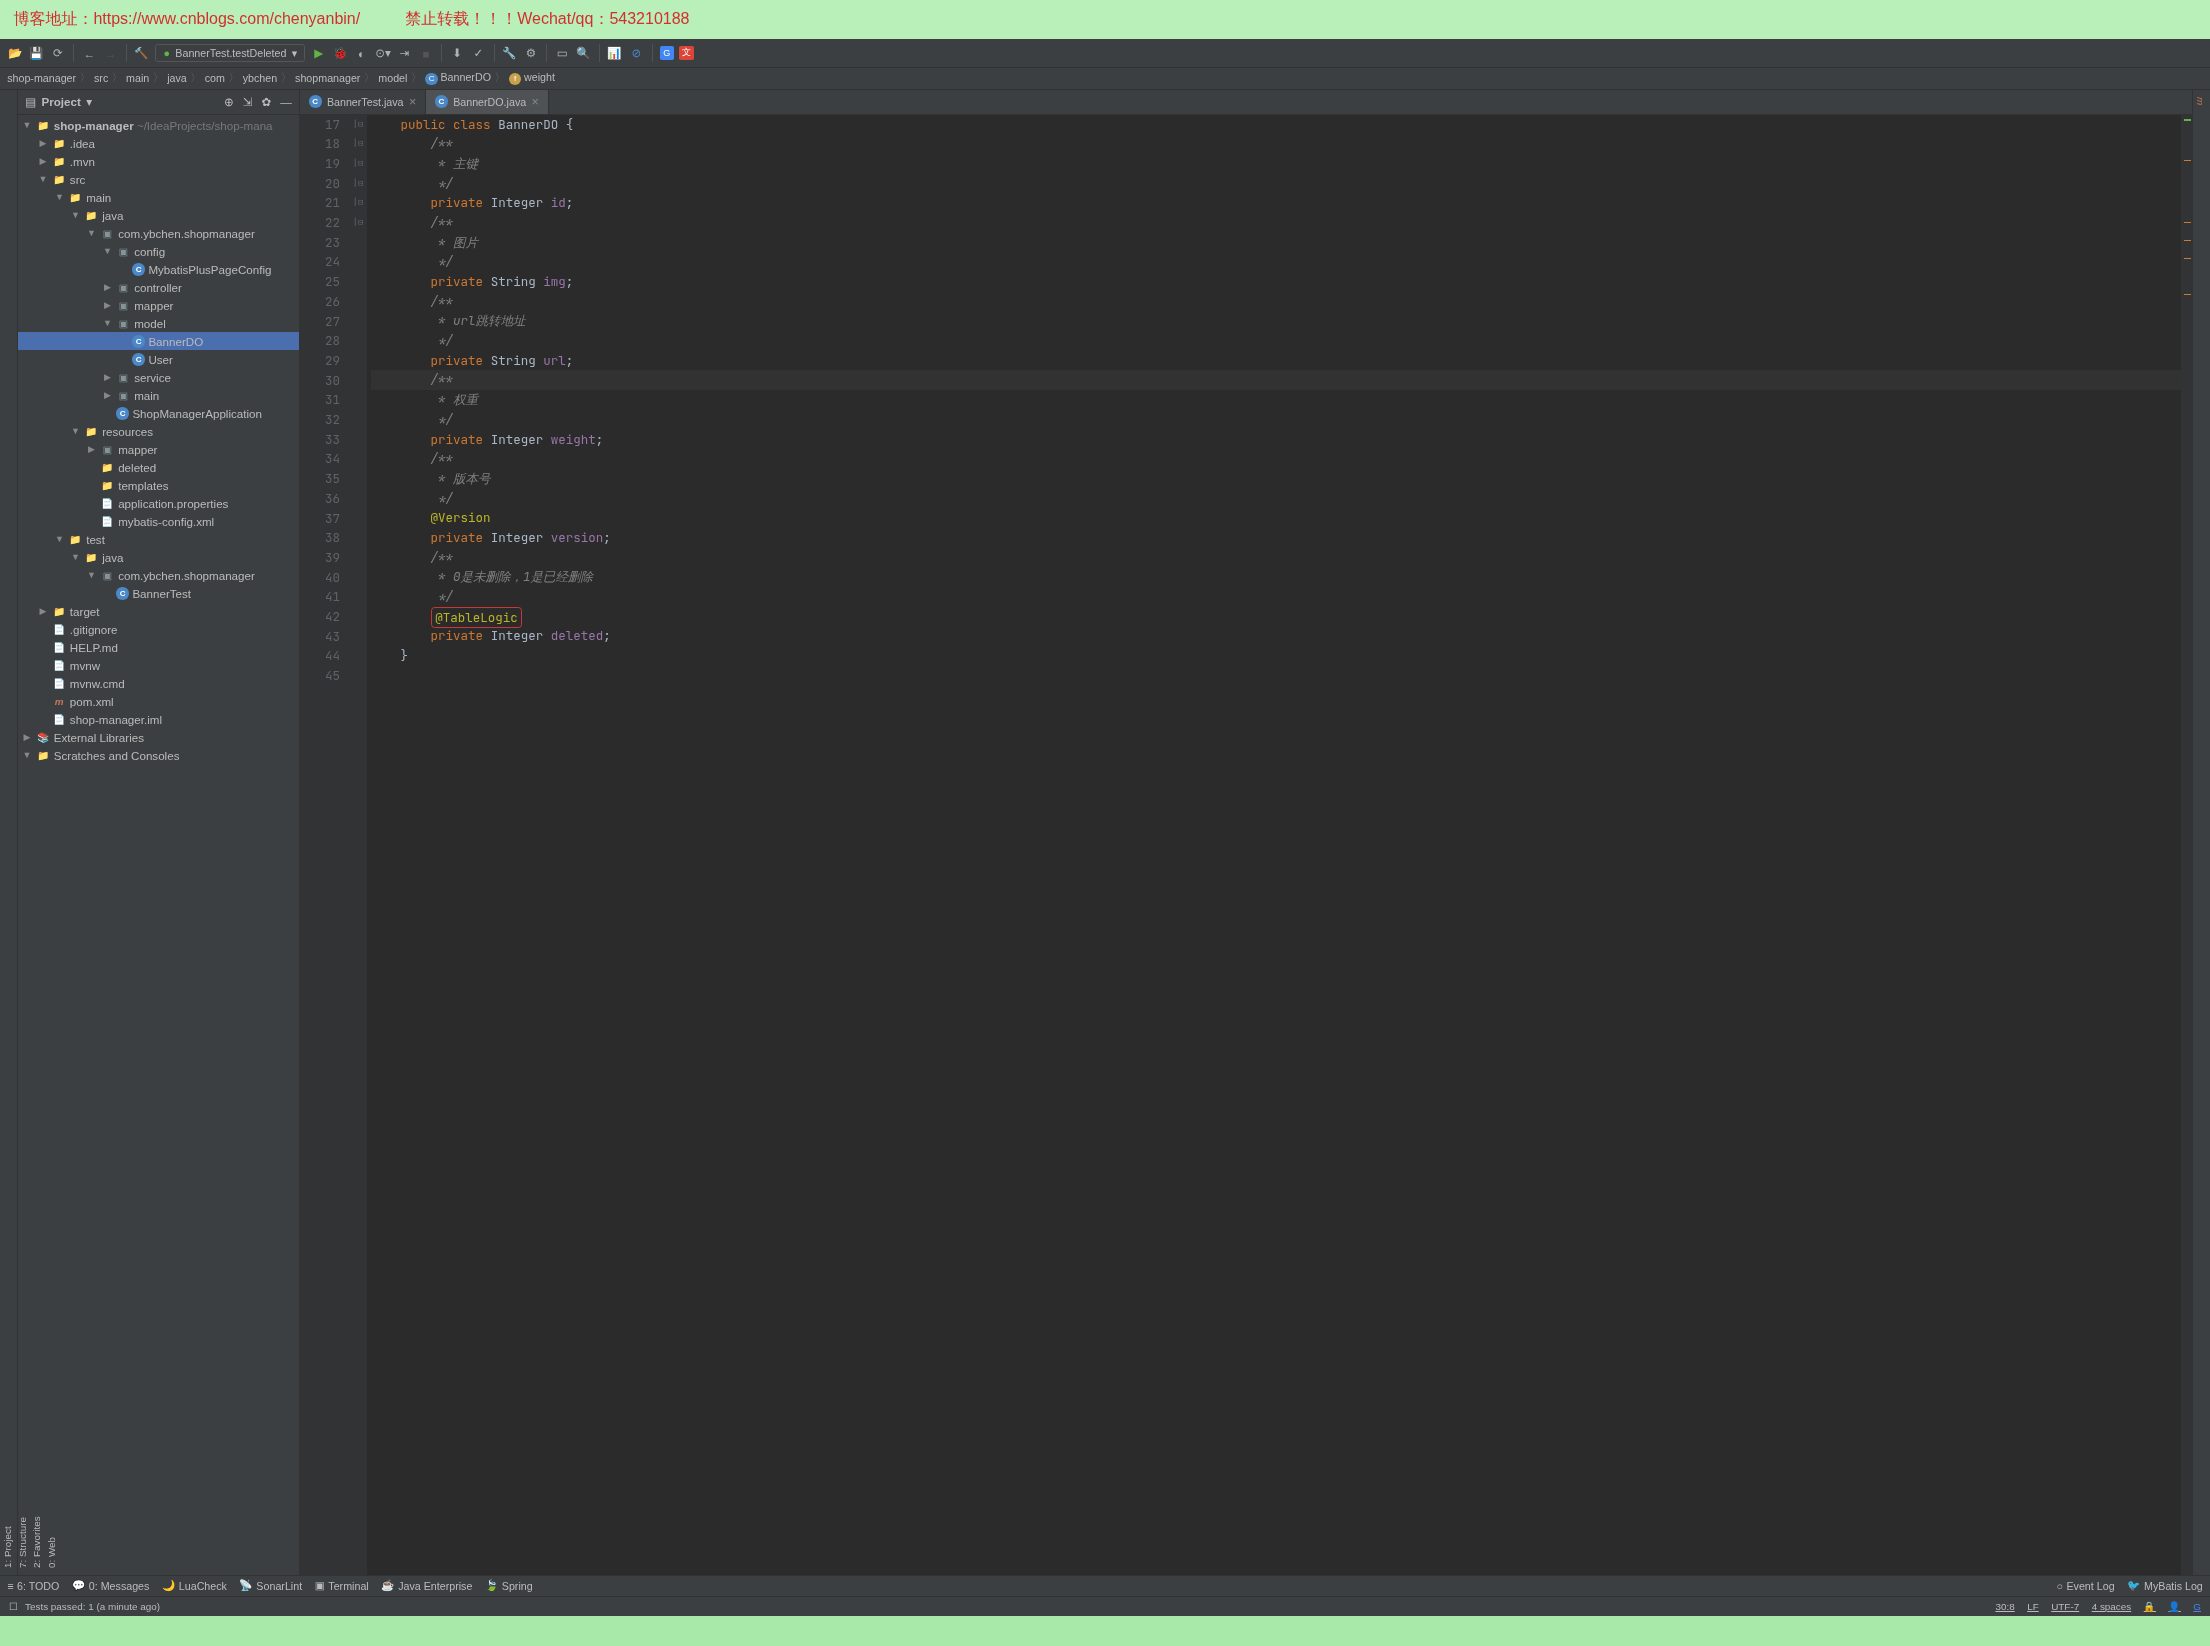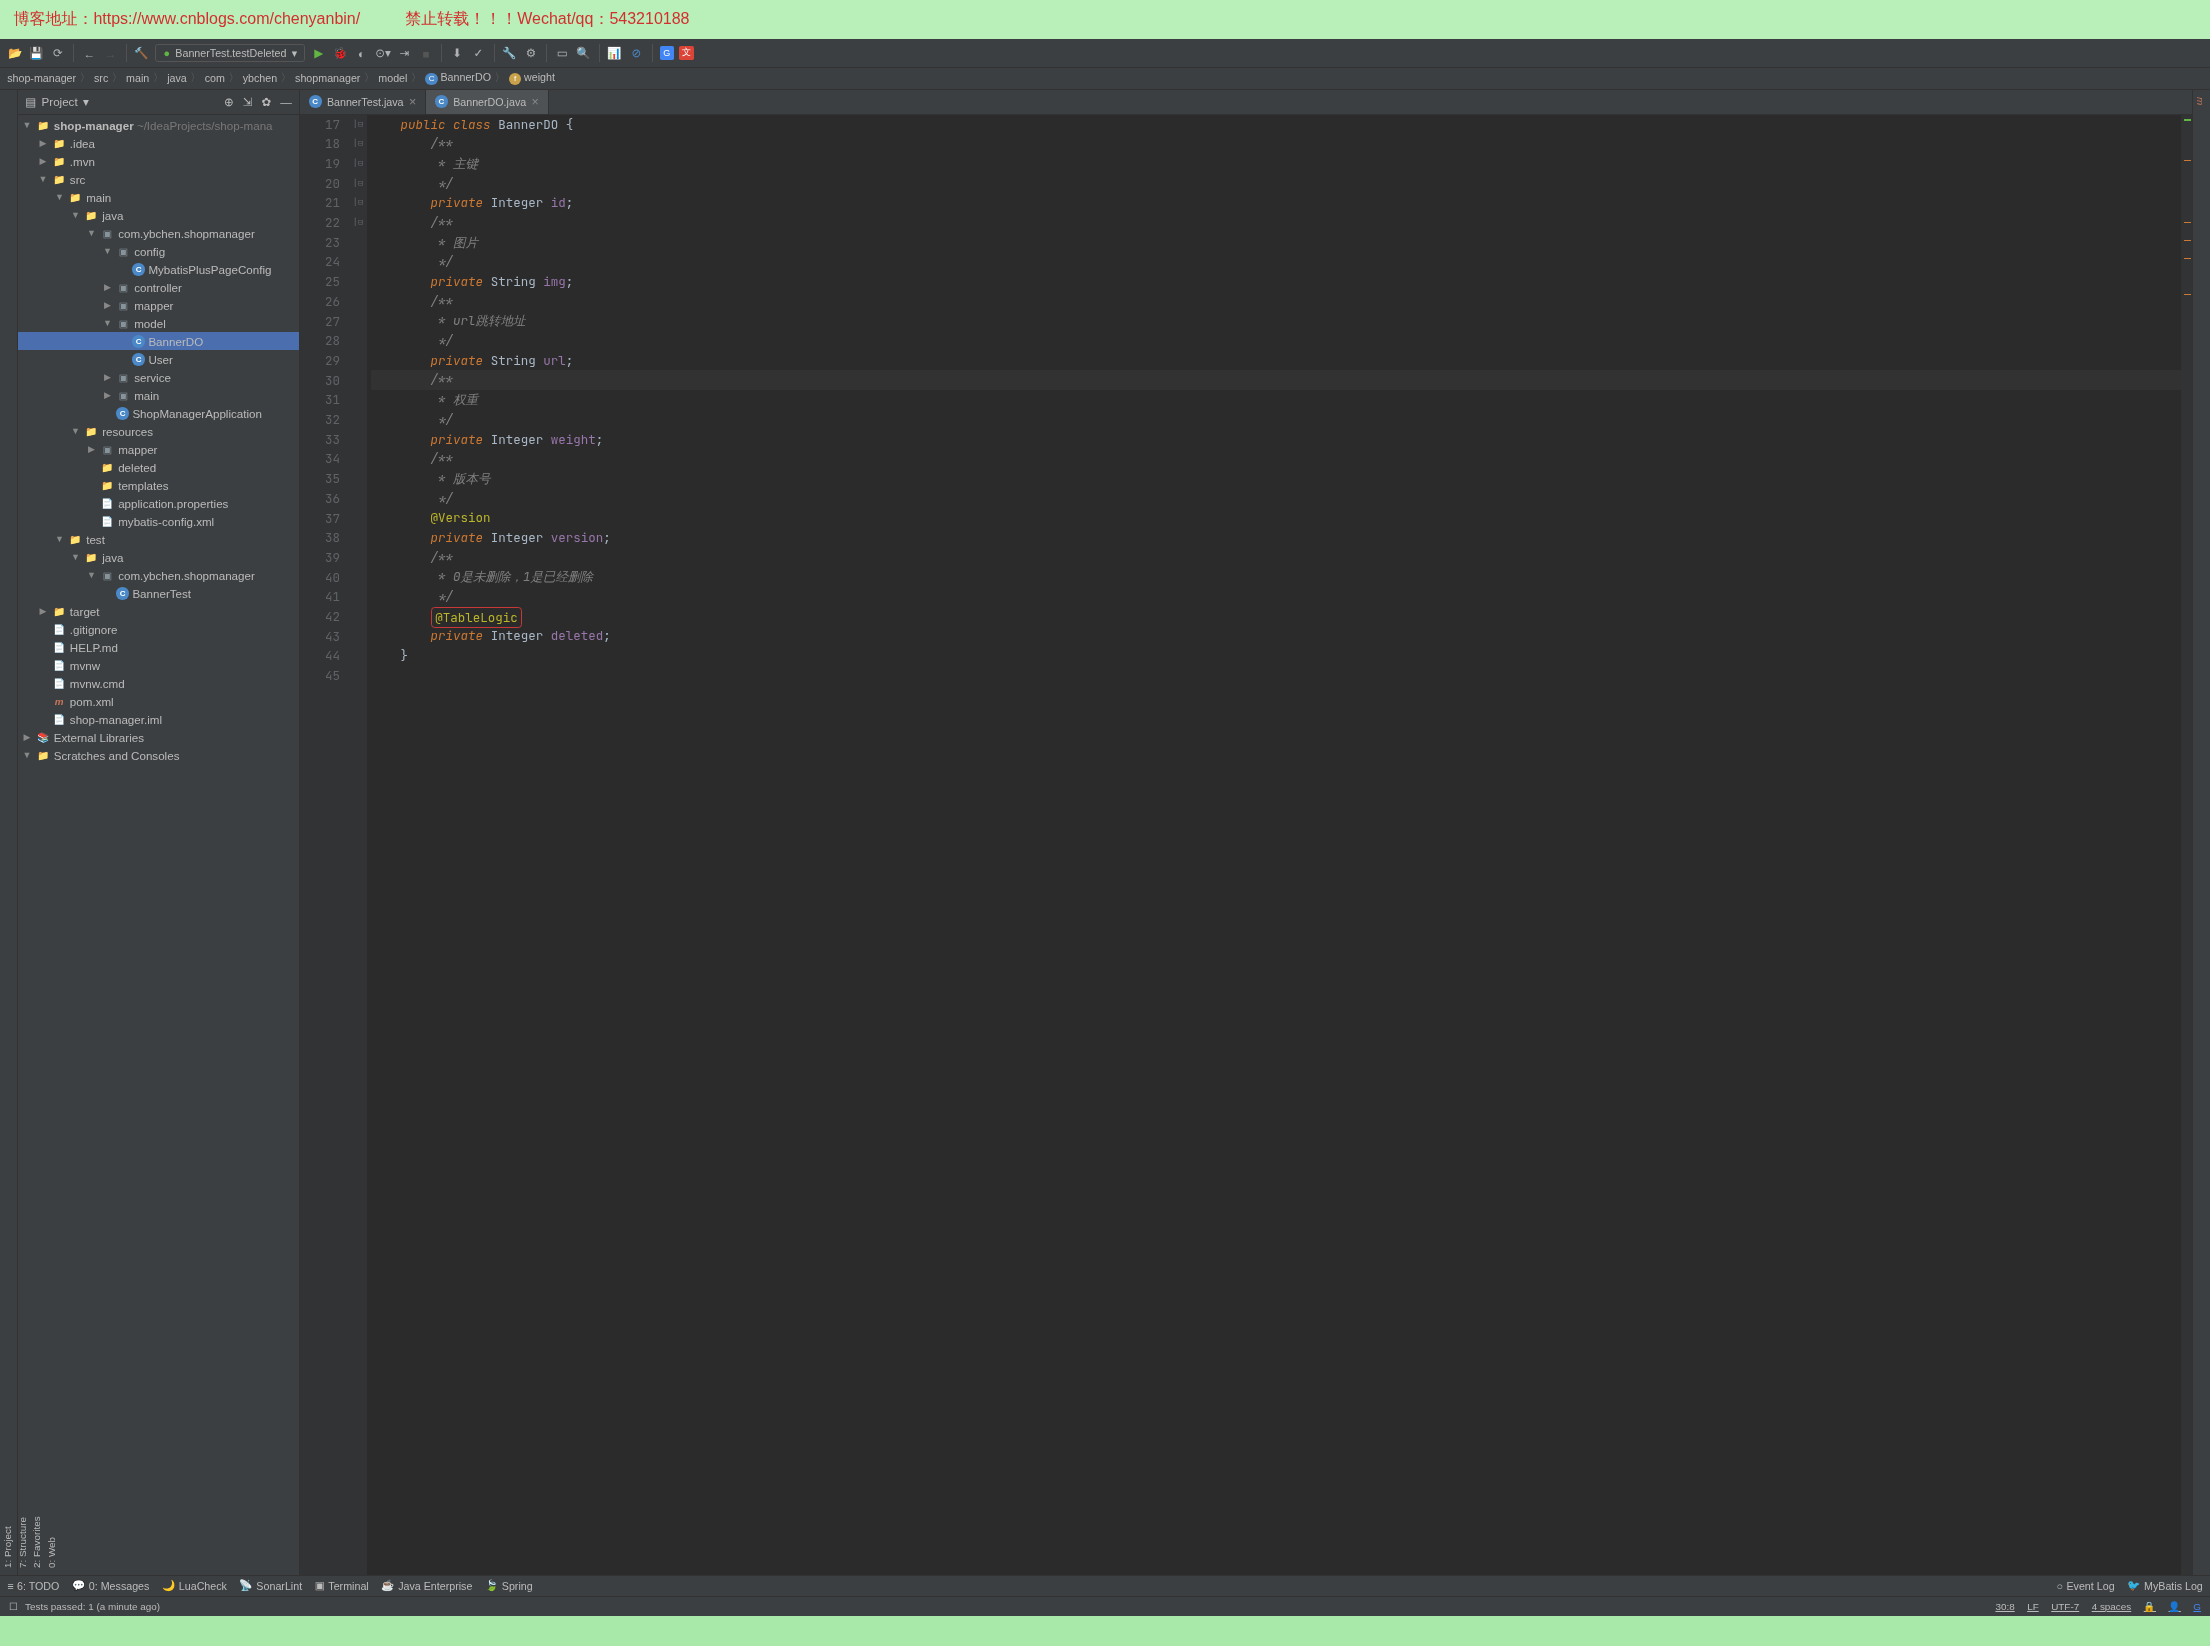--- a/index.html
+++ b/index.html
@@ -23,21 +23,21 @@
 .crumb { color: #bbb; cursor: pointer; }
 .crumb-sep { color: #666; }
 .crumb-icon { width: 12.5px; height: 12.5px; border-radius: 50%; display: inline-flex; align-items: center; justify-content: center; font-size: 8px; margin-right: 2.7px; }
 .ci-class { background: #4a88c7; color: #fff; }
 .ci-field { background: #c9a14a; color: #fff; }
 .main { display: flex; height: calc(100vh - 161px); }
 .left-gutter { width: 18px; background: #3c3f41; border-right: 0.9px solid #323232; writing-mode: vertical-lr; display: flex; flex-direction: column; }
 .left-gutter .gt { padding: 7.2px 1.8px; font-size: 9.9px; color: #bbb; cursor: pointer; transform: rotate(180deg); }
 .project-panel { width: 282px; background: #3c3f41; border-right: 0.9px solid #323232; display: flex; flex-direction: column; overflow: hidden; }
 .panel-header { height: 25px; display: flex; align-items: center; padding: 0 7.2px; gap: 5.4px; border-bottom: 0.9px solid #323232; }
-.panel-header .ph-title { color: #bbb; font-weight: 400; }
+.panel-header .ph-title { color: #bbb; font-weight: 700; }
 .panel-header .ph-icons { margin-left: auto; display: flex; gap: 9px; }
 .tree { flex: 1; overflow-y: auto; padding: 1.8px 0; font-size: 11.6px; }
 .tree-row { display: flex; align-items: center; height: 18px; padding: 0 3.6px; cursor: pointer; white-space: nowrap; }
 .tree-row.selected { background: #4b6eaf; }
 .tree-chev { width: 10.7px; color: #888; font-size: 9px; text-align: center; }
 .tree-icon { width: 14.3px; height: 14.3px; margin: 0 3.6px; display: inline-flex; align-items: center; justify-content: center; font-size: 9.9px; }
 .ti-folder { color: #87939a; }
 .ti-class { background: #4a88c7; color: #fff; border-radius: 50%; width: 12.5px; height: 12.5px; font-size: 8px; font-weight: bold; }
 .tree-label { color: #bbb; }
 .tree-label.muted { color: #787878; }
@@ -46,21 +46,21 @@
 .tab { display: flex; align-items: center; padding: 0 9px; gap: 5.4px; border-right: 0.9px solid #323232; cursor: pointer; font-size: 10.7px; }
 .tab.active { background: #4e5254; }
 .tab .ti { width: 12.5px; height: 12.5px; border-radius: 50%; background: #4a88c7; color: #fff; display: inline-flex; align-items: center; justify-content: center; font-size: 8px; font-weight: bold; }
 .tab .close { color: #888; font-size: 12.5px; }
 .editor { flex: 1; display: flex; overflow: hidden; font-family: "JetBrains Mono", Menlo, Consolas, monospace; font-size: 12.5px; position: relative; }
 .gutter { width: 49px; background: #313335; text-align: right; padding-right: 9px; color: #606366; line-height: 19.7px; user-select: none; }
 .fold-gutter { width: 18px; background: #313335; line-height: 19.7px; color: #606366; text-align: center; font-size: 9px; }
 .code { flex: 1; background: #2b2b2b; line-height: 19.7px; white-space: pre; color: #a9b7c6; padding-left: 3.6px; overflow: auto; }
 .code .line { height: 19.7px; }
 .code .line.current { background: #323232; }
-.kw { color: #cc7832; font-style: italic; }
+.kw { color: #cc7832; }
 .type { color: #a9b7c6; }
 .field { color: #9876aa; }
 .comment { color: #808080; font-style: italic; }
 .anno { color: #bbb529; }
 .hl-box { border: 1.8px solid #c93838; border-radius: 3.6px; padding: 0 3.6px; display: inline-block; }
 .right-gutter { width: 18px; background: #3c3f41; border-left: 0.9px solid #323232; writing-mode: vertical-lr; display: flex; flex-direction: column; }
 .right-gutter .gt { padding: 7.2px 1.8px; font-size: 9.9px; color: #bbb; cursor: pointer; }
 .marker-strip { width: 10.7px; background: #313335; position: relative; }
 .marker-strip .m { position: absolute; right: 0.9px; width: 7.2px; height: 1.8px; }
 .bottom-tabs { background: #3c3f41; height: 21.5px; display: flex; align-items: center; padding: 0 7.2px; gap: 12.5px; border-top: 0.9px solid #323232; font-size: 10.7px; }

